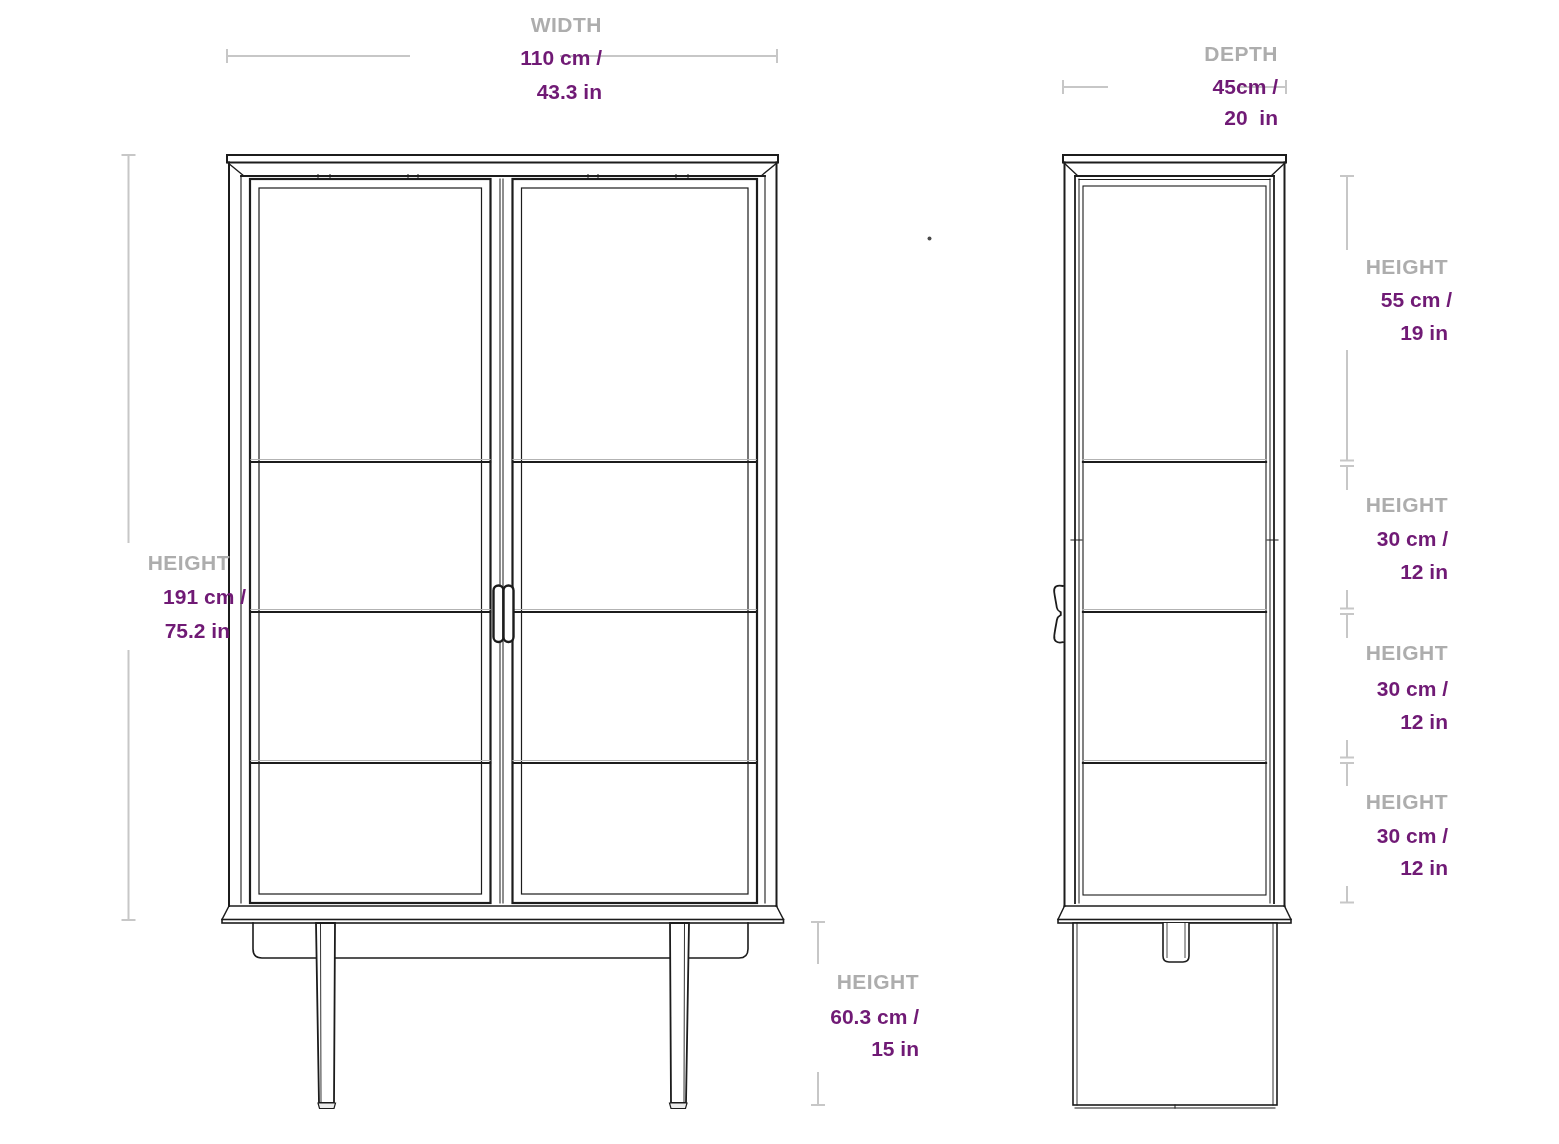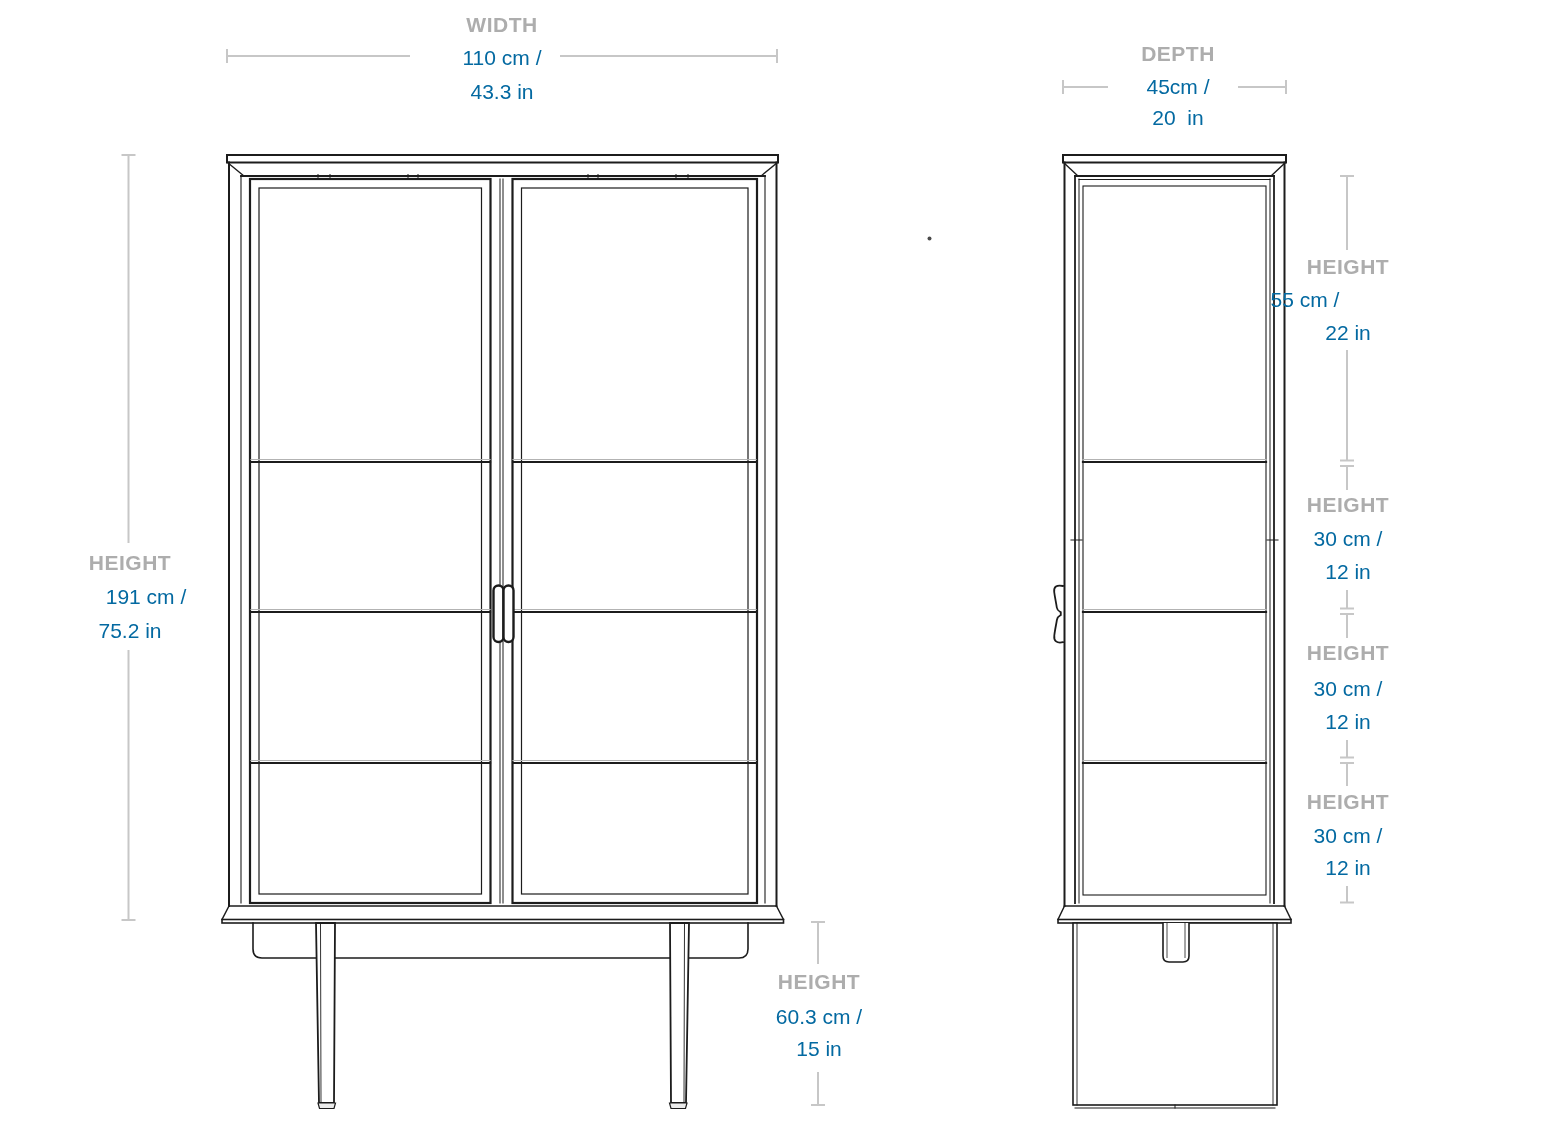--- a/index.html
+++ b/index.html
@@ -7,33 +7,33 @@
     position:relative;
     width:1559px;height:1144px;
     background:#ffffff;
     overflow:hidden;
     font-family:"Liberation Sans","DejaVu Sans",sans-serif;
   }
   .canvas svg{position:absolute;left:0;top:0;}
   .dim-text{
     position:absolute;
     width:200px;
-    text-align:center;
+    text-align:right;
     font-size:21px;
     line-height:24px;
     white-space:pre;
   }
   .dim-label{
     color:#adadad;
     font-weight:bold;
     letter-spacing:0.5px;
   }
   .dim-value{
-    color:#0369a1;
-    font-weight:normal;
+    color:#701a75;
+    font-weight:bold;
   }
 </style>
 </head>
 <body>
 
 <div class="canvas">
 
   <svg width="1559" height="1144" viewBox="0 0 1559 1144">
 
     <g fill="none" stroke="#1c1c1c" stroke-linecap="square">
@@ -136,22 +136,22 @@
 
   <div class="dim-text dim-label" style="left:30px;top:551px">HEIGHT</div>
   <div class="dim-text dim-value" style="left:46px;top:585px">191 cm /</div>
   <div class="dim-text dim-value" style="left:30px;top:619px">75.2 in</div>
 
   <div class="dim-text dim-label" style="left:719px;top:970px">HEIGHT</div>
   <div class="dim-text dim-value" style="left:719px;top:1005px">60.3 cm /</div>
   <div class="dim-text dim-value" style="left:719px;top:1037px">15 in</div>
 
   <div class="dim-text dim-label" style="left:1248px;top:255px">HEIGHT</div>
-  <div class="dim-text dim-value" style="left:1205px;top:288px">55 cm /</div>
-  <div class="dim-text dim-value" style="left:1248px;top:321px">22 in</div>
+  <div class="dim-text dim-value" style="left:1252px;top:288px">55 cm /</div>
+  <div class="dim-text dim-value" style="left:1248px;top:321px">19 in</div>
 
   <div class="dim-text dim-label" style="left:1248px;top:493px">HEIGHT</div>
   <div class="dim-text dim-value" style="left:1248px;top:527px">30 cm /</div>
   <div class="dim-text dim-value" style="left:1248px;top:560px">12 in</div>
 
   <div class="dim-text dim-label" style="left:1248px;top:641px">HEIGHT</div>
   <div class="dim-text dim-value" style="left:1248px;top:677px">30 cm /</div>
   <div class="dim-text dim-value" style="left:1248px;top:710px">12 in</div>
 
   <div class="dim-text dim-label" style="left:1248px;top:790px">HEIGHT</div>

